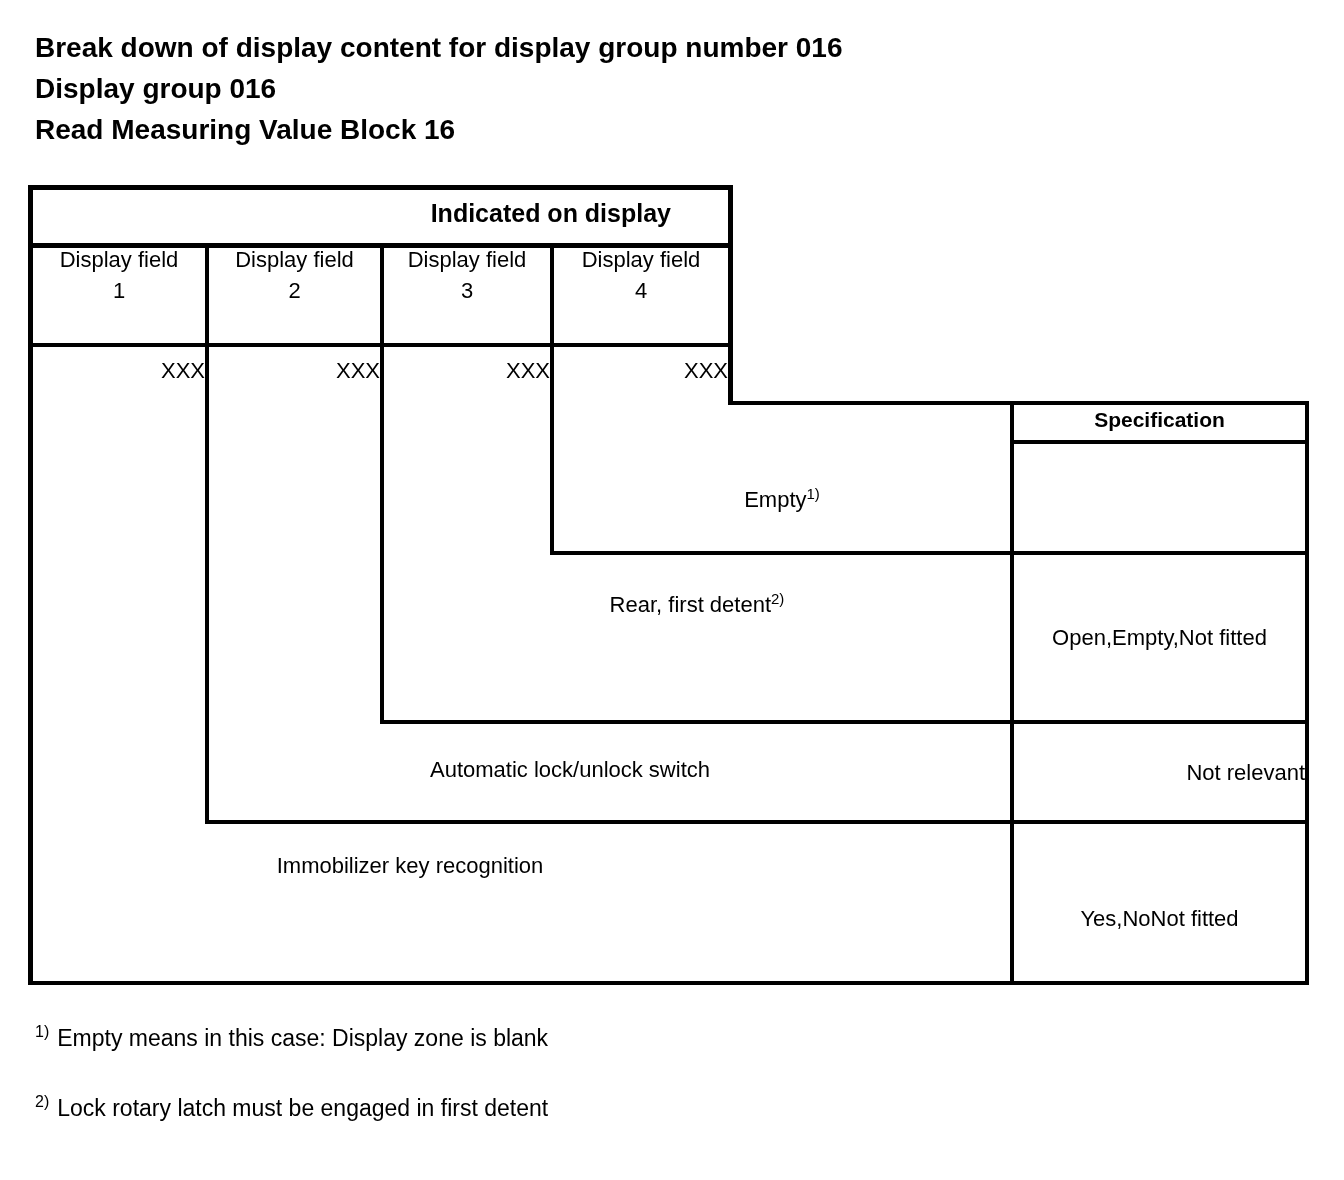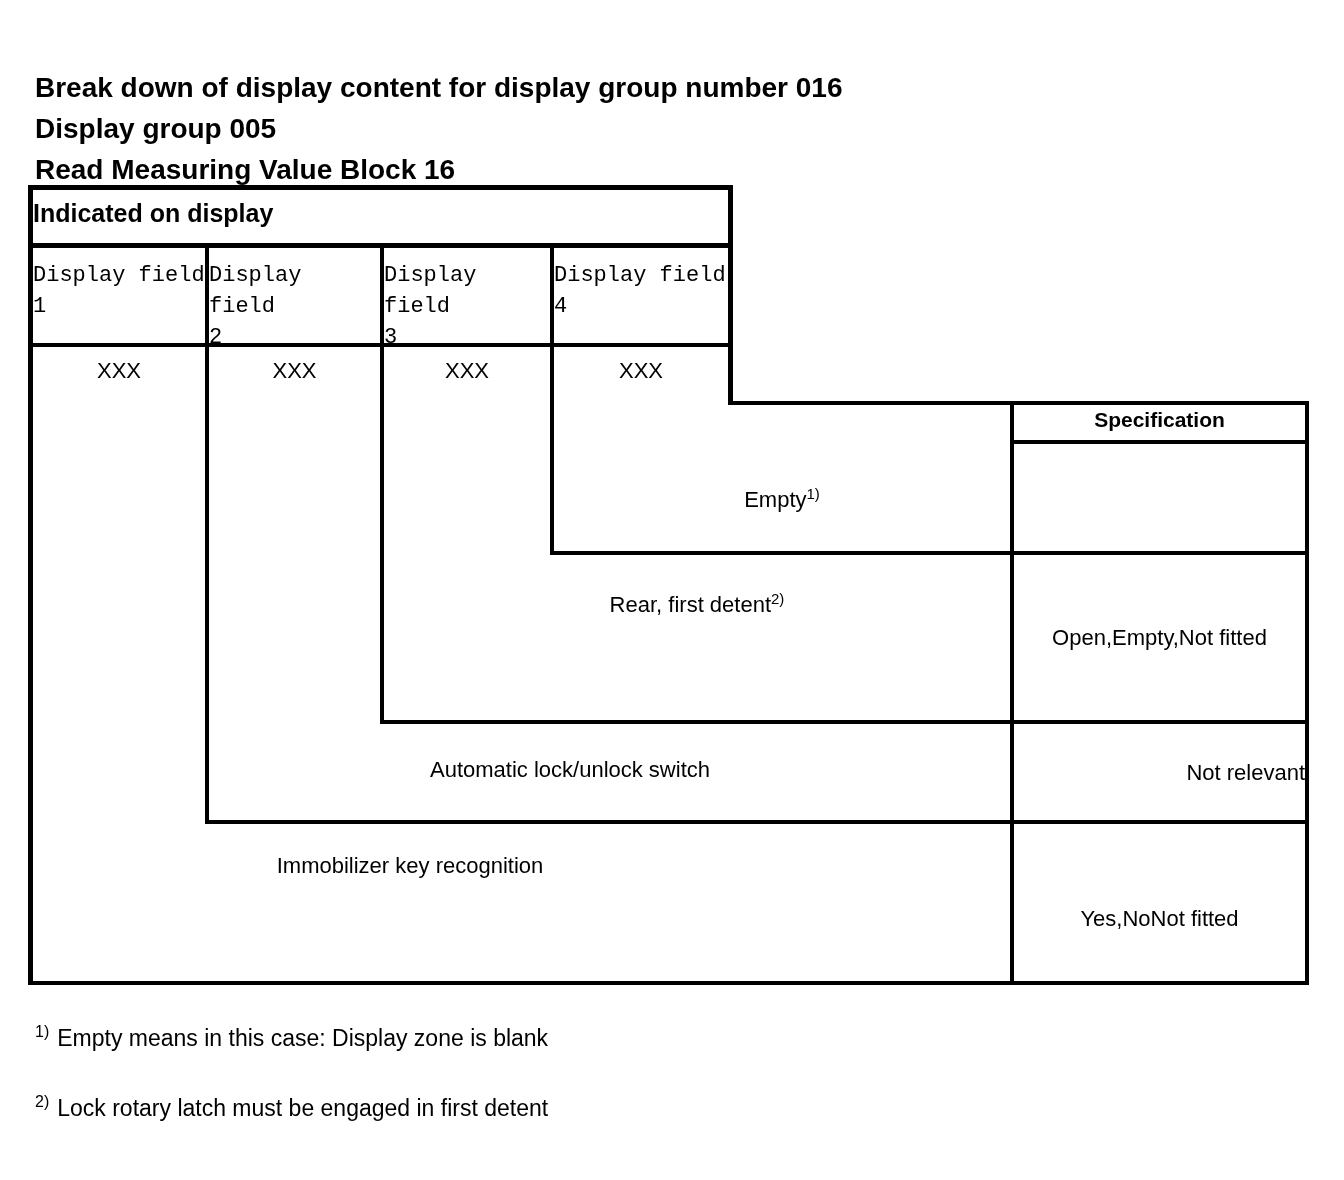--- a/index.html
+++ b/index.html
@@ -21,42 +21,41 @@
     background: #000000;
   }
   .titles {
     position: absolute;
     left: 35px;
     top: 27px;
     font-size: 28px;
     font-weight: bold;
     line-height: 41px;
     white-space: nowrap;
-    margin-top: 40px;
   }
   .top-header {
     position: absolute;
     left: 33px;
     top: 199px;
     width: 638px;
-    text-align: left;
+    text-align: right;
     font-size: 25px;
     font-weight: bold;
   }
   .col-head {
     position: absolute;
-    top: 260px;
+    top: 244px;
+    text-align: center;
     font-size: 22px;
     line-height: 31px;
-    font-family: Liberation Mono, monospace;
   }
   .col-val {
     position: absolute;
     top: 358px;
-    text-align: center;
+    text-align: right;
     font-size: 22px;
   }
   .row-label {
     position: absolute;
     text-align: center;
     font-size: 22px;
     white-space: nowrap;
   }
   .row-label sup, .fn sup {
     font-size: 15px;
@@ -94,21 +93,21 @@
     margin-right: 8px;
   }
 </style>
 </head>
 <body>
 
 <div class="page">
 
   <div class="titles">
     <div>Break down of display content for display group number 016</div>
-    <div>Display group 005</div>
+    <div>Display group 016</div>
     <div>Read Measuring Value Block 16</div>
   </div>
 
   <div class="ln" style="left:28px; top:185px; width:5px; height:800px;"></div>
   <div class="ln" style="left:205px; top:243px; width:4px; height:581px;"></div>
   <div class="ln" style="left:380px; top:243px; width:4px; height:481px;"></div>
   <div class="ln" style="left:550px; top:243px; width:4px; height:312px;"></div>
   <div class="ln" style="left:728px; top:185px; width:5px; height:220px;"></div>
   <div class="ln" style="left:1010px; top:401px; width:4px; height:584px;"></div>
   <div class="ln" style="left:1305px; top:401px; width:4px; height:584px;"></div>

